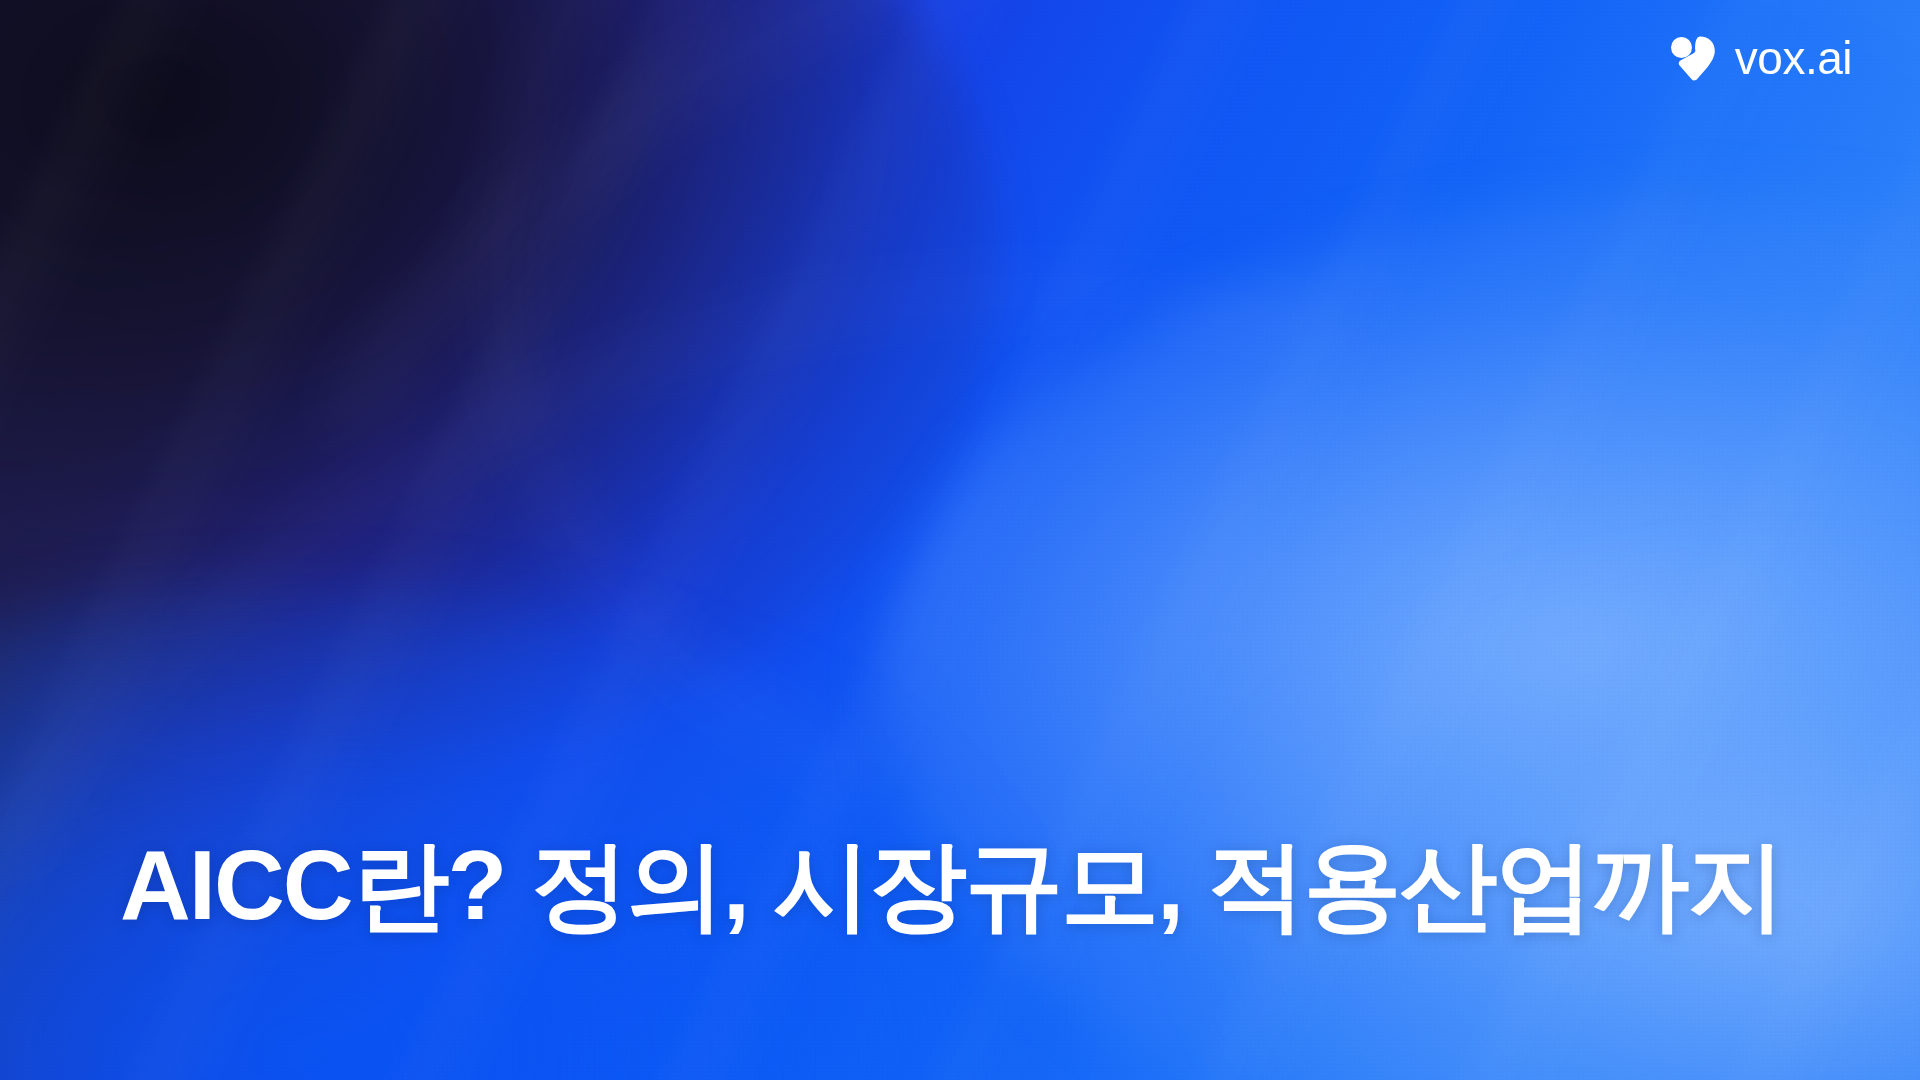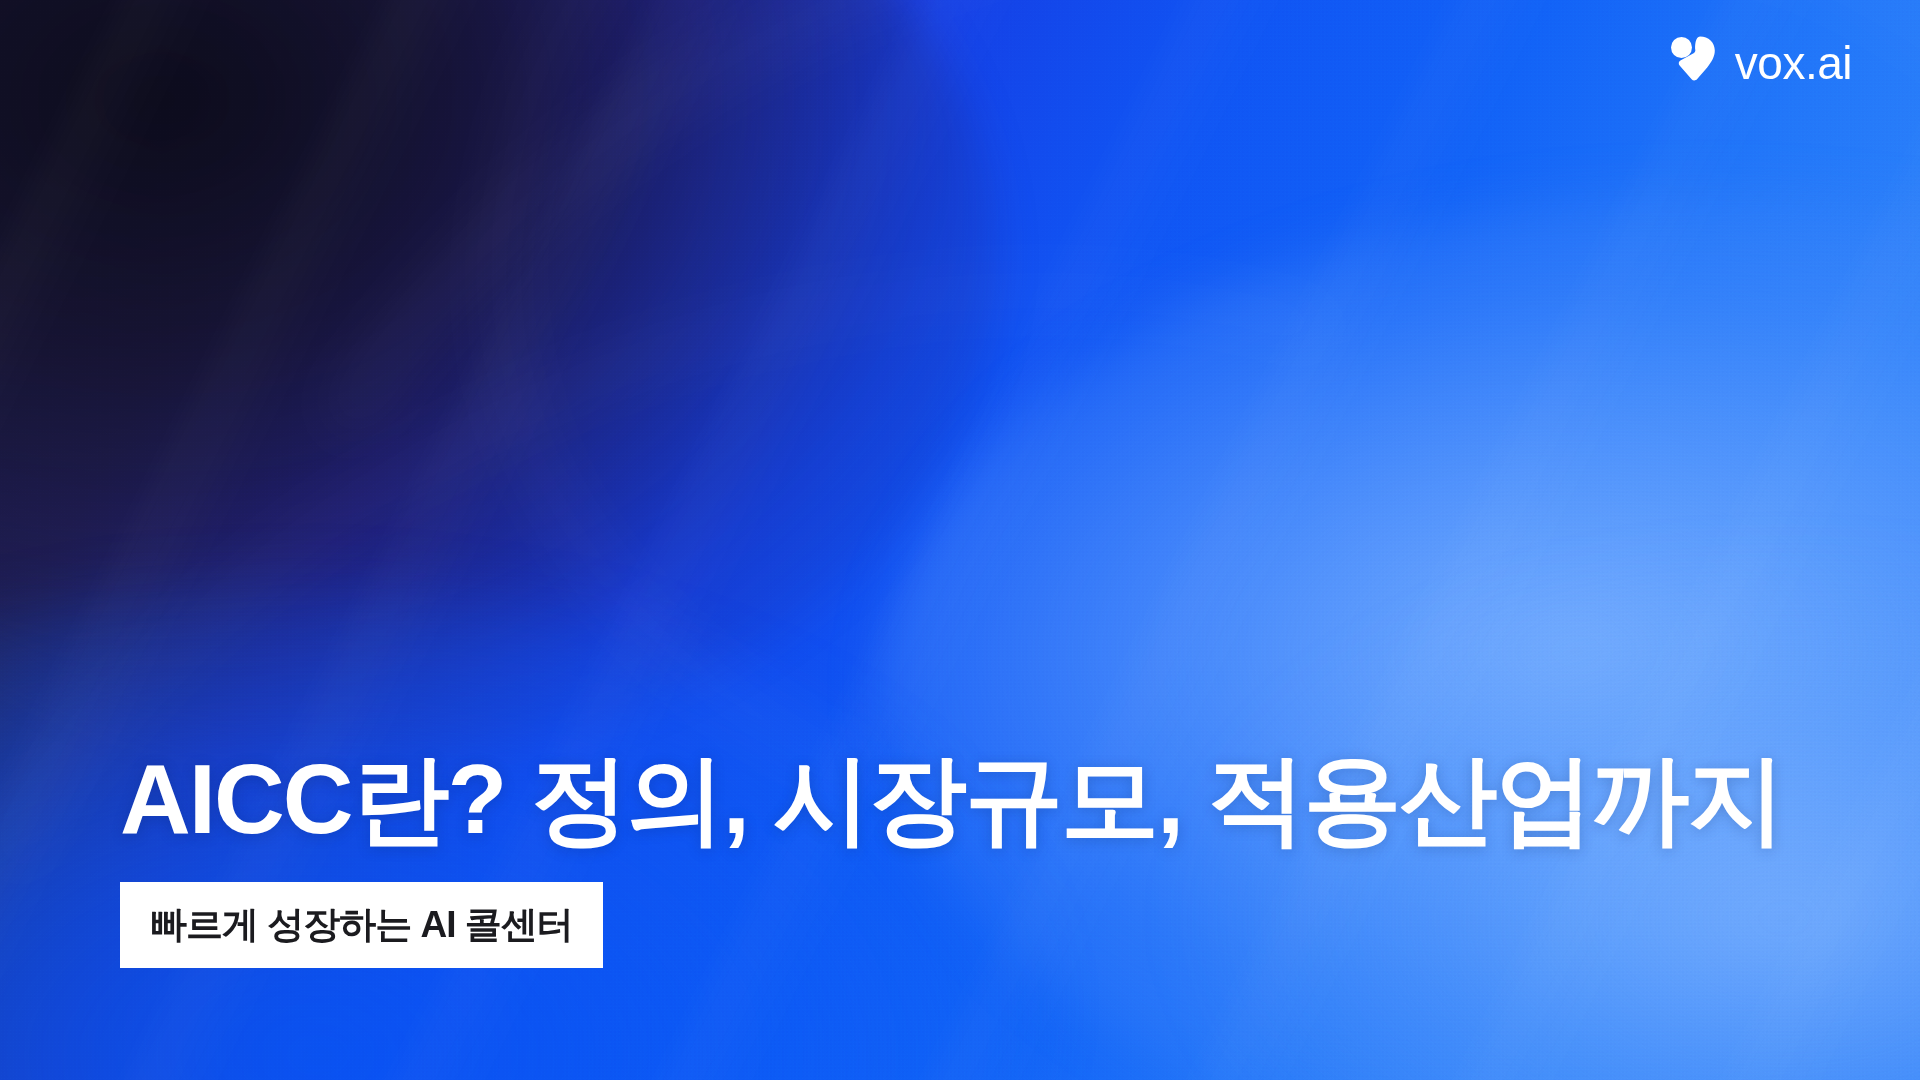--- a/index.html
+++ b/index.html
@@ -162,21 +162,21 @@
     background-position: 0 0, 1px 2px;
     mix-blend-mode: overlay;
   }
 
   
   .logo {
     position: absolute;
     right: 68px;
     top: 30px;
     display: flex;
-    align-items: flex-end;
+    align-items: center;
     gap: 12px;
     z-index: 5;
   }
   .logo-mark { width: 56px; height: 56px; display: block; }
   .logo-word {
     color: #ffffff;
     font-size: 46px;
     font-weight: 500;
     letter-spacing: -0.5px;
     line-height: 1;
@@ -243,16 +243,15 @@
                  L 27.0 22.9
                  C 28.0 22.3 28.5 21.2 28.3 20.1
                  C 27.7 16.3 28.4 6.5 33.0 6.5 Z" fill="#ffffff"></path>
       </svg>
     </span>
     <span class="logo-word">vox.ai</span>
   </div>
 
   <div class="content">
     <h1 class="headline">AICC란? 정의, 시장규모, 적용산업까지</h1>
-    <div class="subtitle-badge">빠르게 성장하는 AI 콜센터</div>
   </div>
 
 </div>
 
 </body></html>

